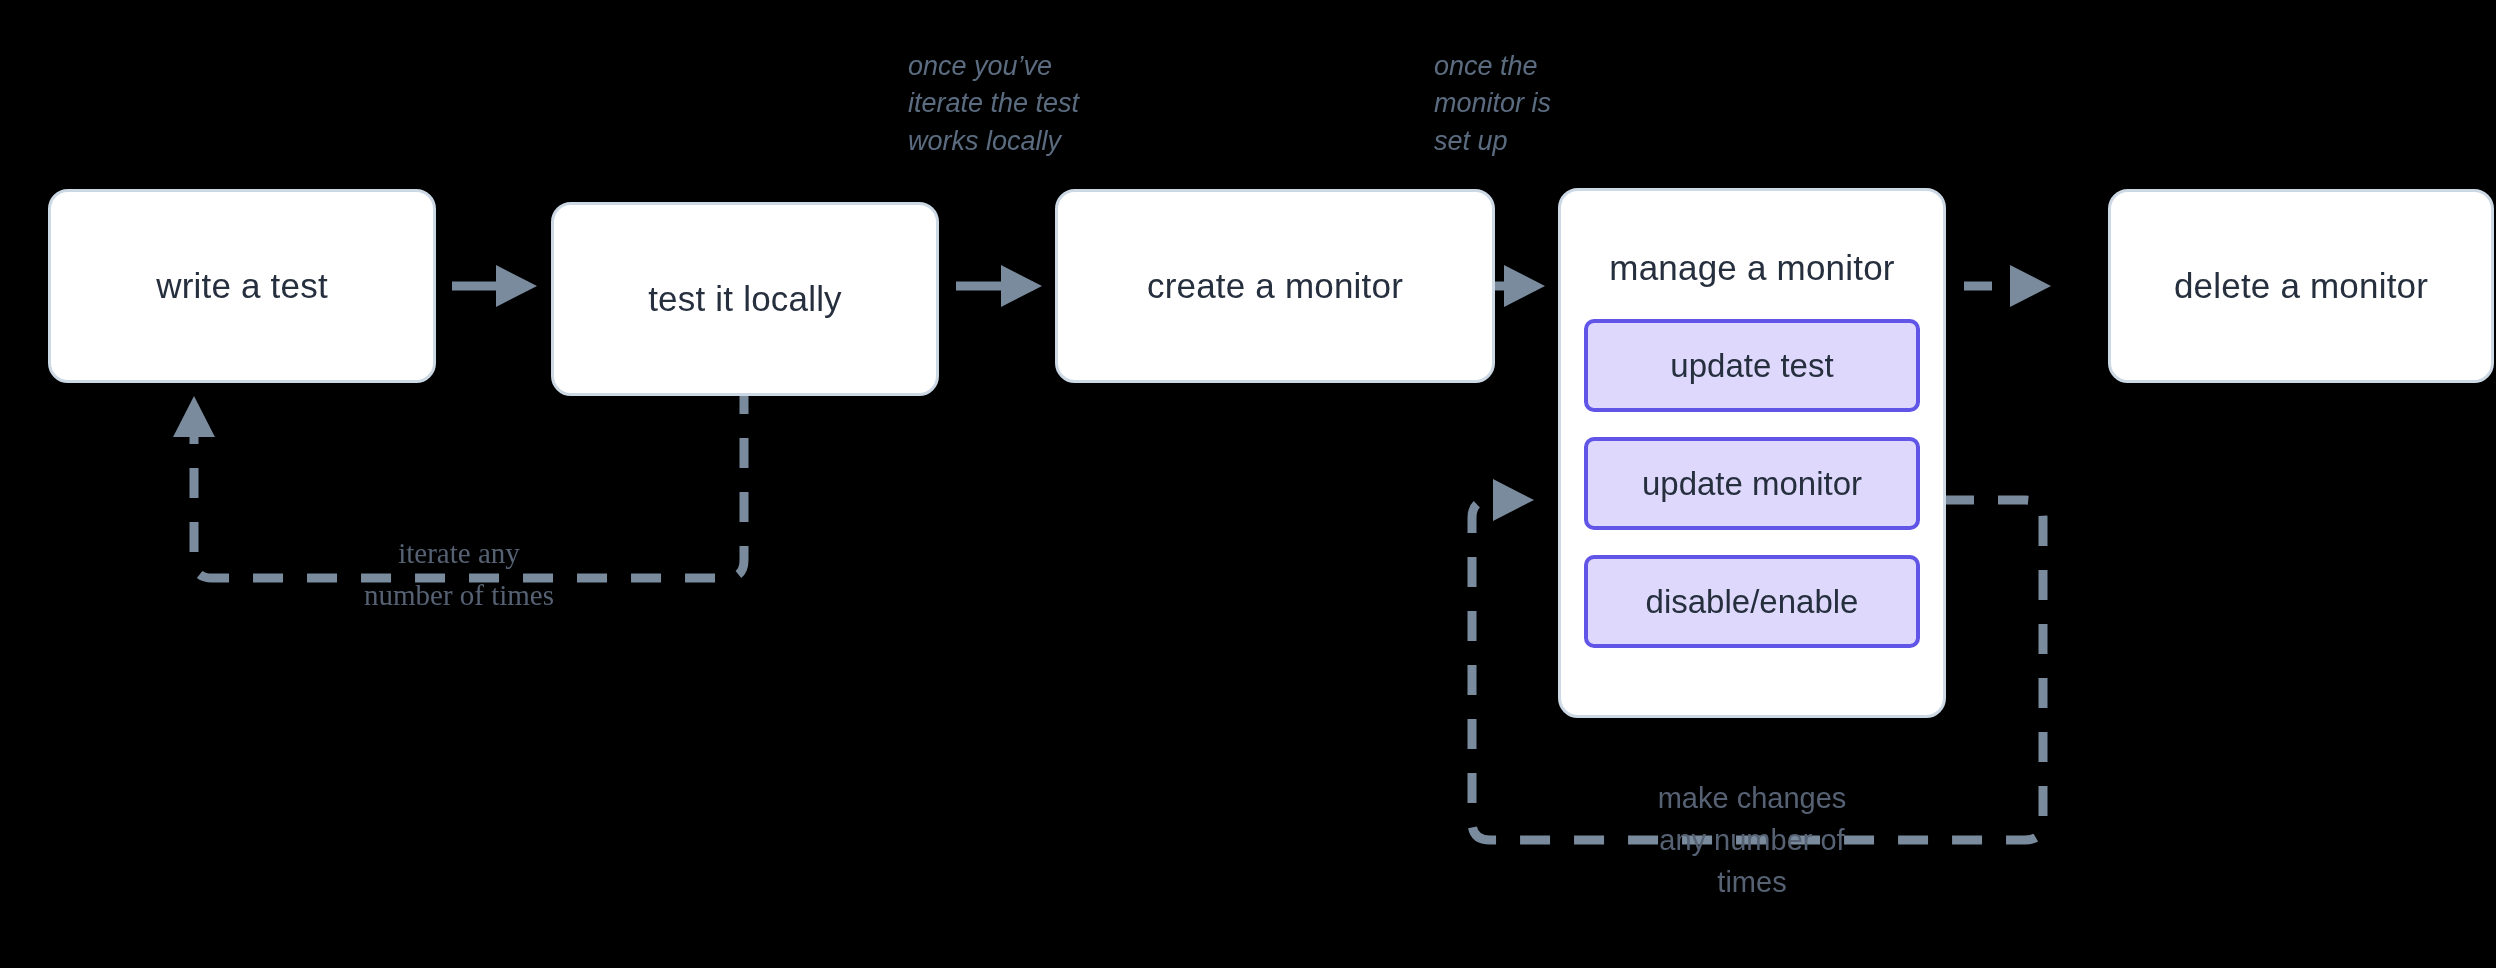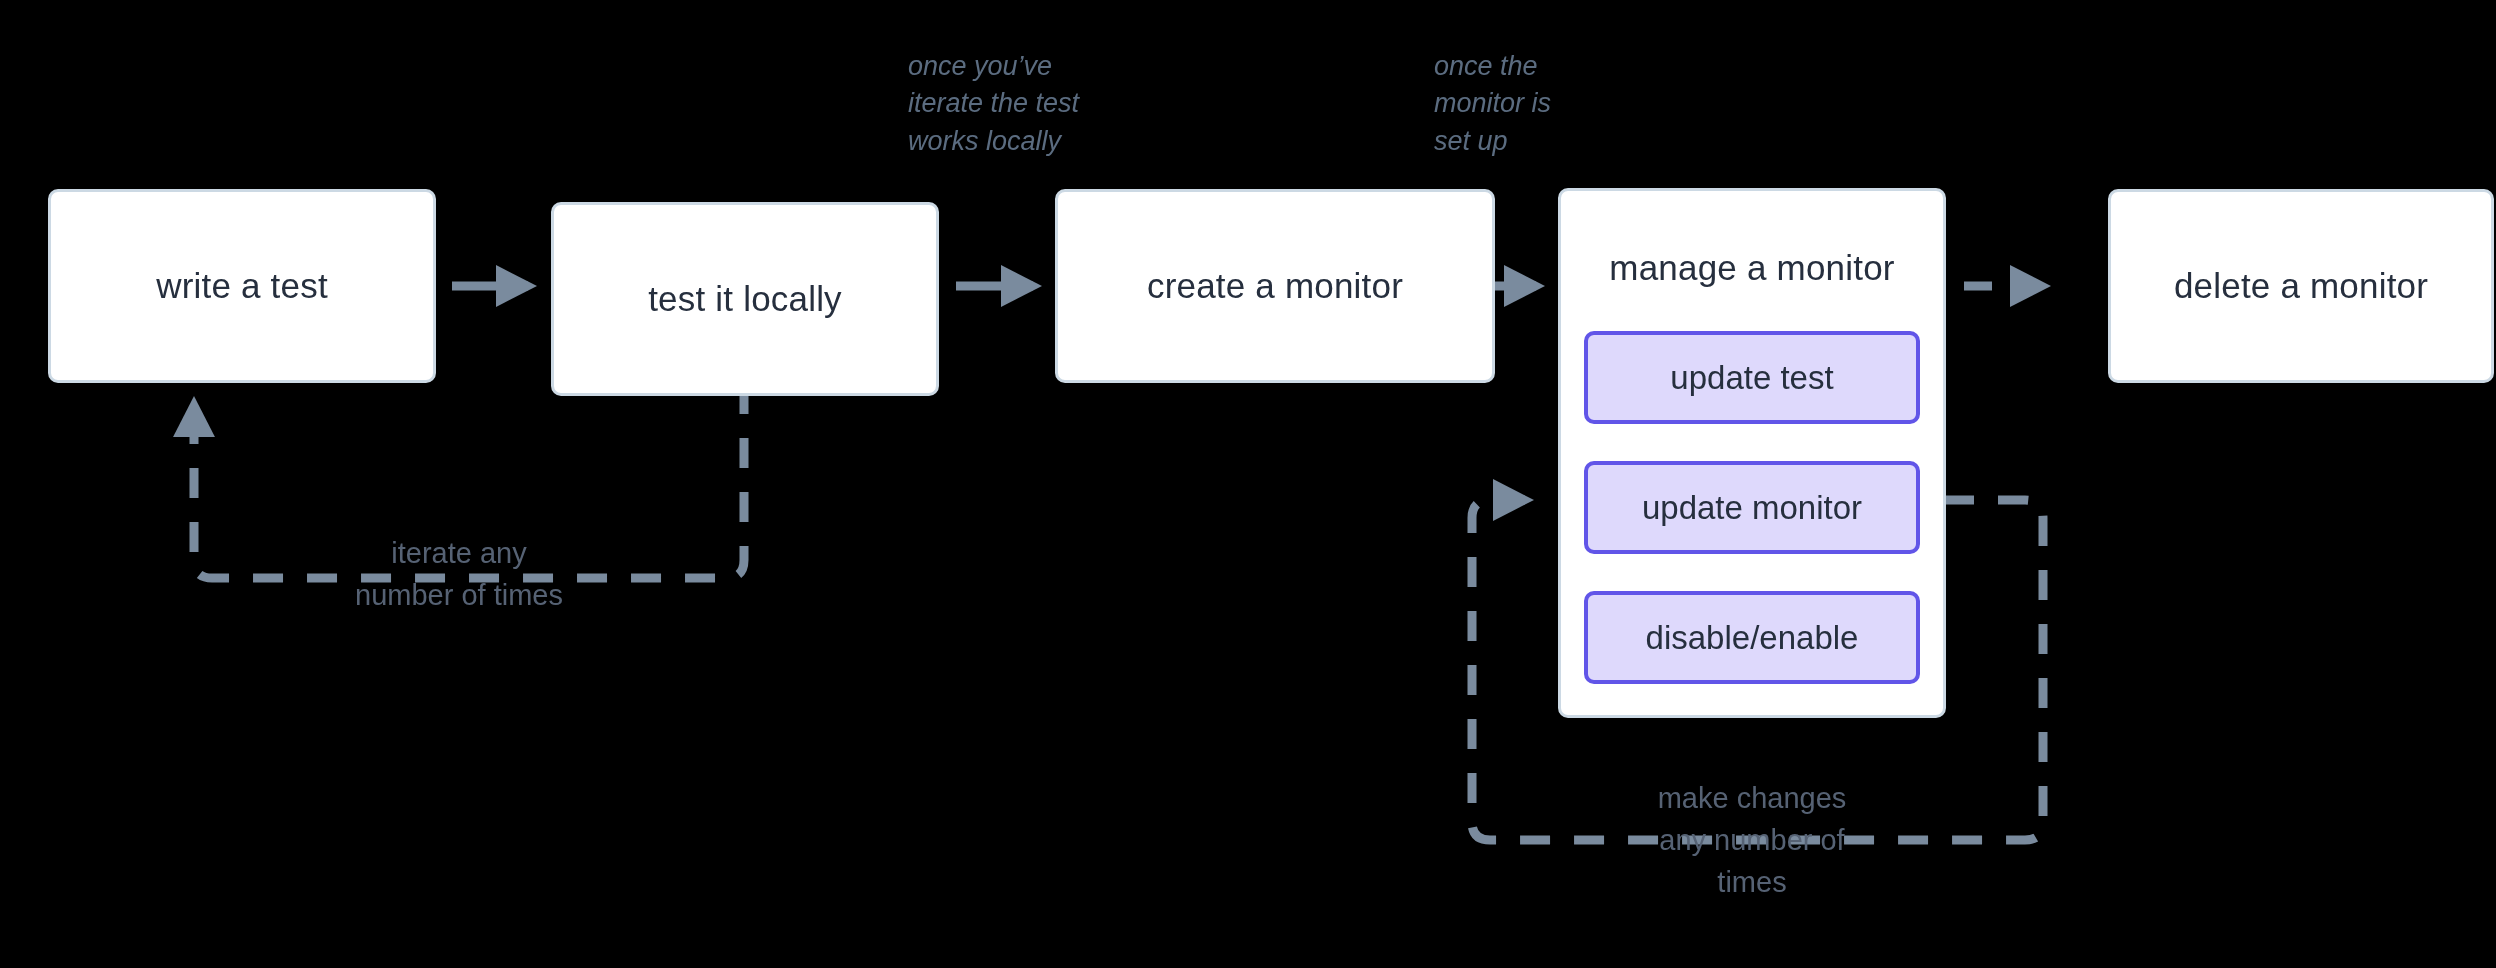--- a/index.html
+++ b/index.html
@@ -23,39 +23,38 @@
     top: 0;
     width: 2496px;
     height: 968px;
     pointer-events: none;
   }
   .node {
     position: absolute;
     box-sizing: border-box;
     background: #ffffff;
     border: 3px solid #ccd9e4;
-    border-radius: 10px;
+    border-radius: 20px;
     display: flex;
     flex-direction: column;
     align-items: center;
     z-index: 2;
   }
   .node-simple {
     justify-content: center;
   }
   .node-label {
     color: #262f3e;
     font-size: 35px;
     line-height: 1.2;
     letter-spacing: 0.2px;
     white-space: nowrap;
   }
   #node-manage {
     padding-top: 56px;
-    gap: 12px;
   }
   #node-manage .node-label {
     margin-bottom: 30px;
   }
   .subnode {
     box-sizing: border-box;
     width: 336px;
     height: 93px;
     background: #ded9fc;
     border: 4px solid #6155e8;
@@ -160,20 +159,20 @@
   </div>
 
   <div class="note" style="left:908px; top:48px;">once you’ve
 iterate the test
 works locally</div>
 
   <div class="note" style="left:1434px; top:48px;">once the
 monitor is
 set up</div>
 
-  <div class="loop-label" style="left:334px; top:532px; width:250px;">iterate any
+  <div class="loop-label" style="left:334px; top:532px; width:250px;font-family:Liberation Serif, serif;">iterate any
 number of times</div>
 
   <div class="loop-label" style="left:1627px; top:777px; width:250px;">make changes
 any number of
 times</div>
 
 </div>
 
 </body></html>

